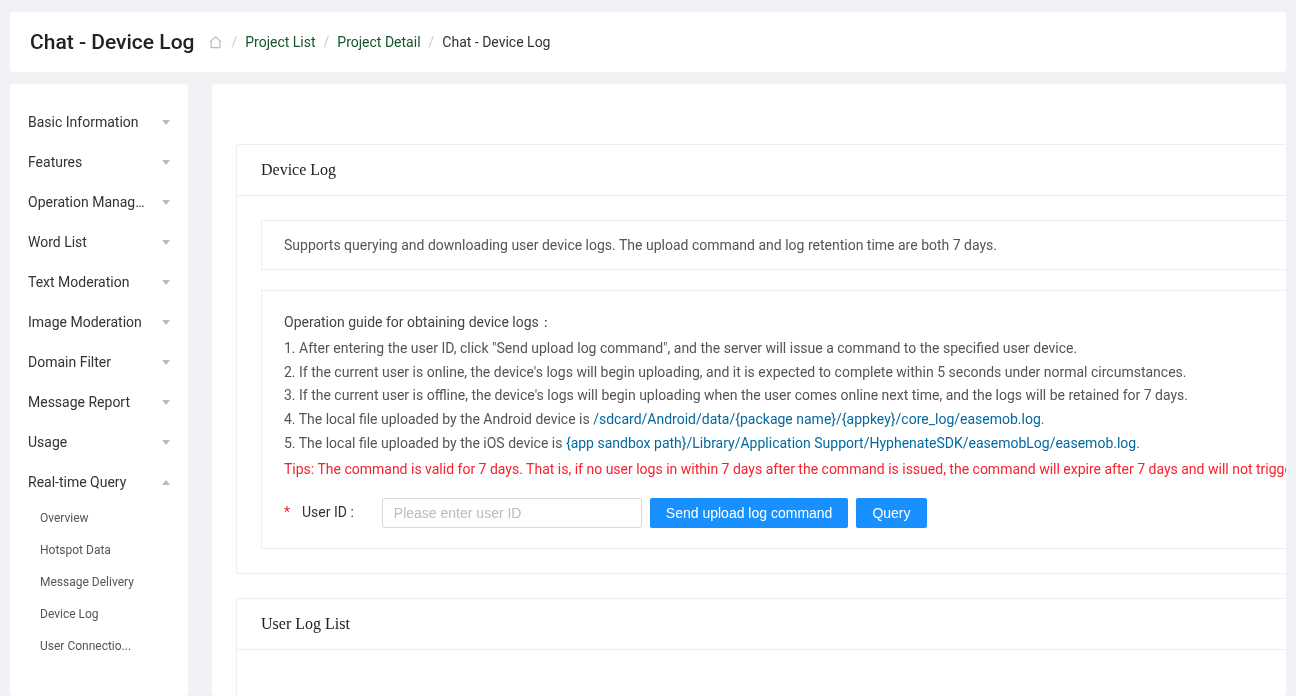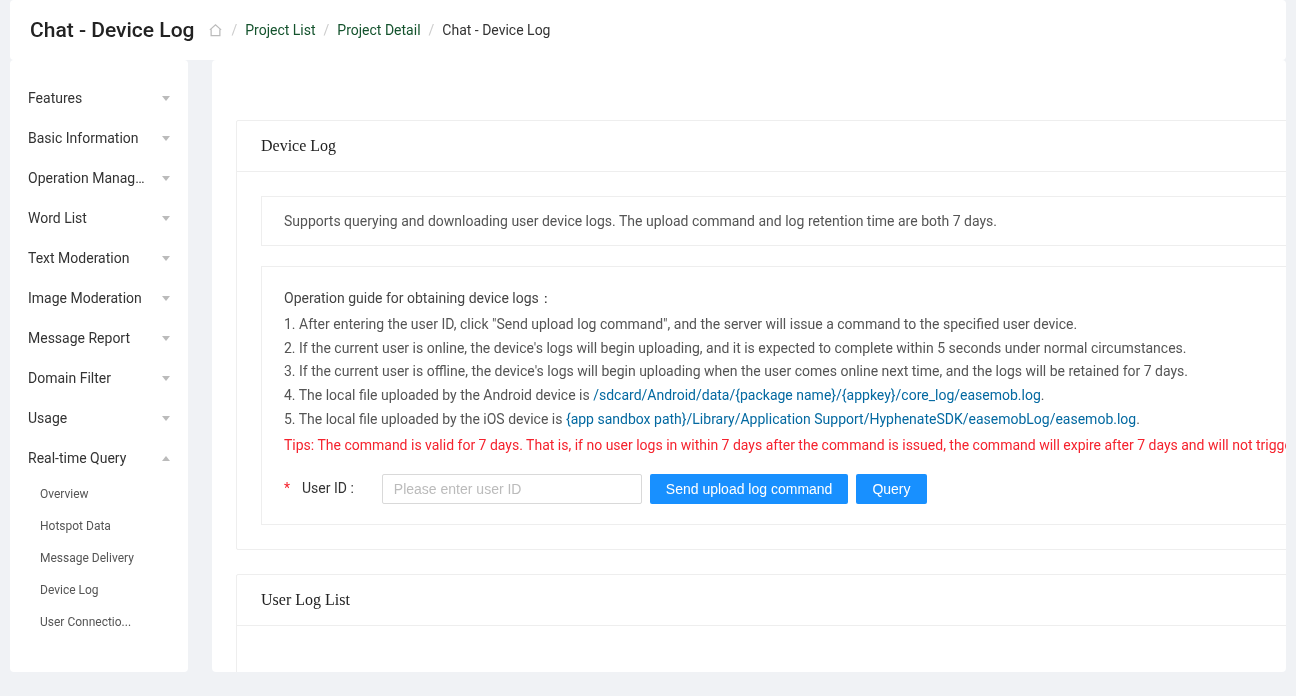--- a/index.html
+++ b/index.html
@@ -7,21 +7,21 @@
     font-family: -apple-system, BlinkMacSystemFont, "Segoe UI", Roboto, "Helvetica Neue", Arial, sans-serif;
     background: #f0f2f5;
     font-size: 14px;
     color: #333;
     width: 1296px;
     height: 696px;
     overflow: hidden;
   }
   .header-bar {
     background: #fff;
-    margin: 0 10px;
+    margin: 12px 10px;
     border-radius: 4px;
     padding: 18px 20px;
     display: flex;
     align-items: center;
     gap: 14px;
   }
   .page-title {
     font-size: 21px;
     font-weight: 500;
     color: #222;
@@ -180,49 +180,49 @@
     <span class="sep">/</span>
     <span class="crumb-link">Project Detail</span>
     <span class="sep">/</span>
     <span class="crumb-current">Chat - Device Log</span>
   </div>
 </div>
 
 <div class="layout">
   <div class="sidebar">
     <div class="side-item">
+        <span class="lbl">Basic Information</span>
+        <span class="caret"></span>
+      </div>
+    <div class="side-item">
         <span class="lbl">Features</span>
         <span class="caret"></span>
       </div>
     <div class="side-item">
-        <span class="lbl">Basic Information</span>
-        <span class="caret"></span>
-      </div>
-    <div class="side-item">
         <span class="lbl">Operation Manag...</span>
         <span class="caret"></span>
       </div>
     <div class="side-item">
         <span class="lbl">Word List</span>
         <span class="caret"></span>
       </div>
     <div class="side-item">
         <span class="lbl">Text Moderation</span>
         <span class="caret"></span>
       </div>
     <div class="side-item">
         <span class="lbl">Image Moderation</span>
         <span class="caret"></span>
       </div>
     <div class="side-item">
+        <span class="lbl">Domain Filter</span>
+        <span class="caret"></span>
+      </div>
+    <div class="side-item">
         <span class="lbl">Message Report</span>
-        <span class="caret"></span>
-      </div>
-    <div class="side-item">
-        <span class="lbl">Domain Filter</span>
         <span class="caret"></span>
       </div>
     <div class="side-item">
         <span class="lbl">Usage</span>
         <span class="caret"></span>
       </div>
     <div class="side-item">
         <span class="lbl">Real-time Query</span>
         <span class="caret up"></span>
       </div>

